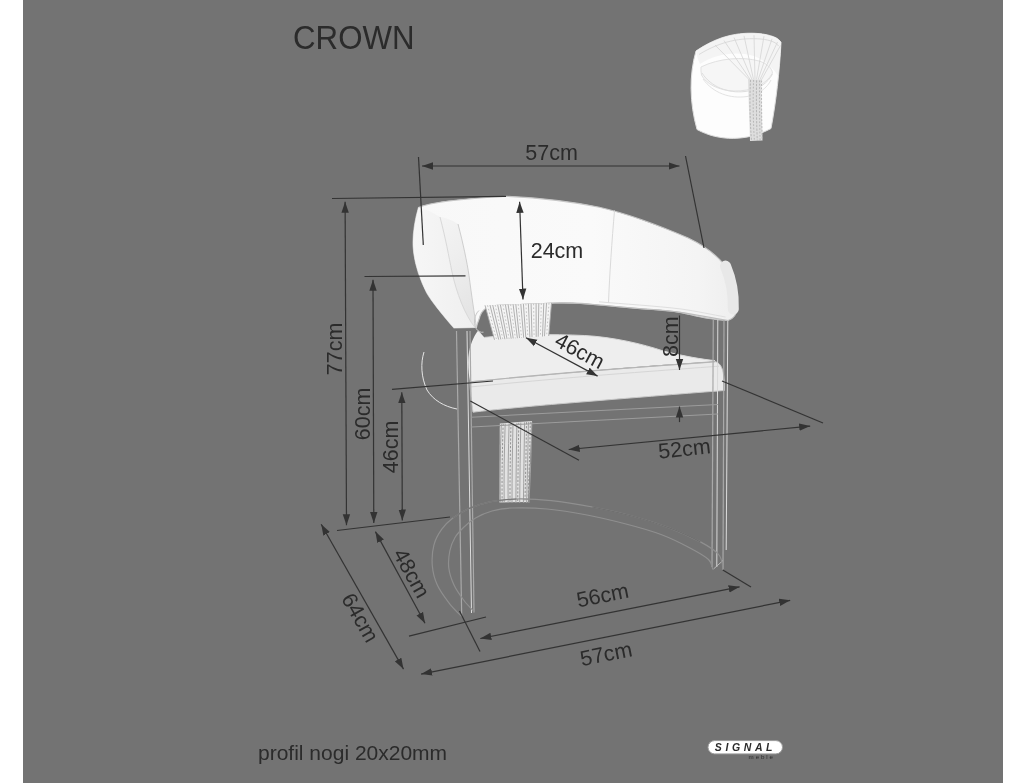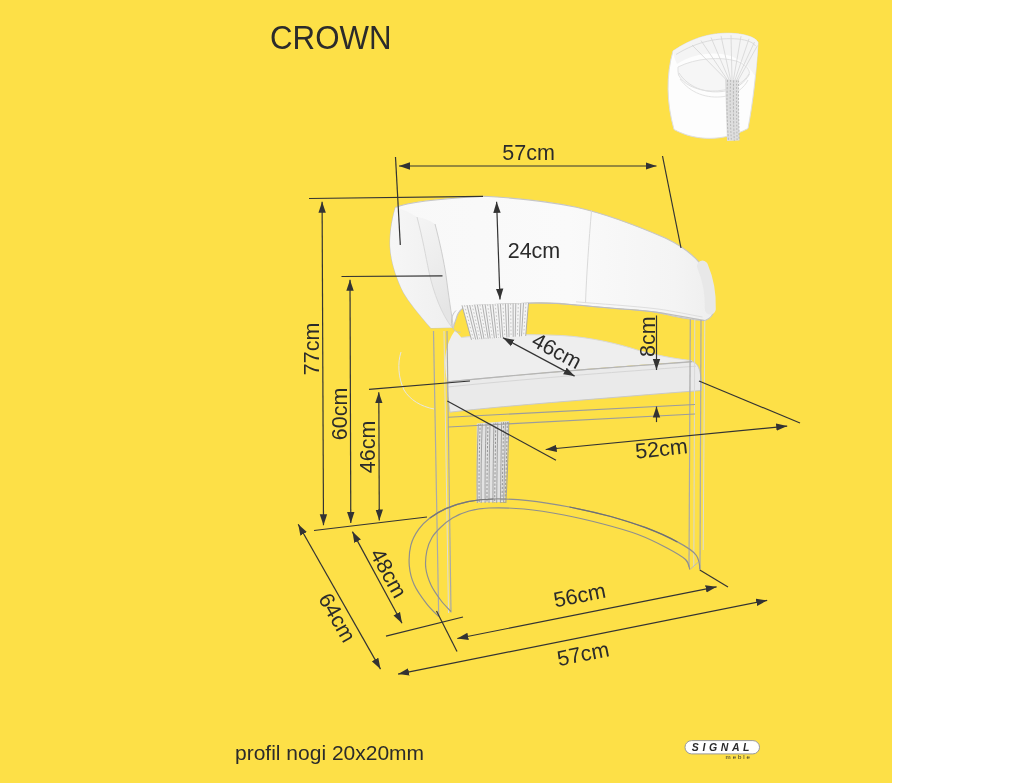--- a/index.html
+++ b/index.html
@@ -1,17 +1,17 @@
 <!DOCTYPE html>
 <html><head>
 <meta charset="utf-8">
 <style>
   html,body{margin:0;padding:0;background:#ffffff;}
-  .page{position:relative;width:892px;height:783px;background:#fde047;overflow:hidden;
-        font-family:"Liberation Sans", sans-serif;}
+  .page{position:relative;width:980px;height:783px;background:#737373;overflow:hidden;
+        font-family:"Liberation Sans", sans-serif;margin-left:23px;}
   svg text{font-family:"Liberation Sans", sans-serif;fill:#2b2b2b;}
 </style>
 </head>
 <body>
 <div class="page">
 <svg width="1024" height="783" viewBox="0 0 1024 783" xmlns="http://www.w3.org/2000/svg">
 <defs>
 <marker id="ah" viewBox="0 0 11 8.4" refX="11" refY="4.2" markerWidth="11" markerHeight="8.4" markerUnits="userSpaceOnUse" orient="auto-start-reverse">
   <path d="M11,4.2 L0,0.5 L0,7.9 Z" fill="#333"></path>
 </marker>

